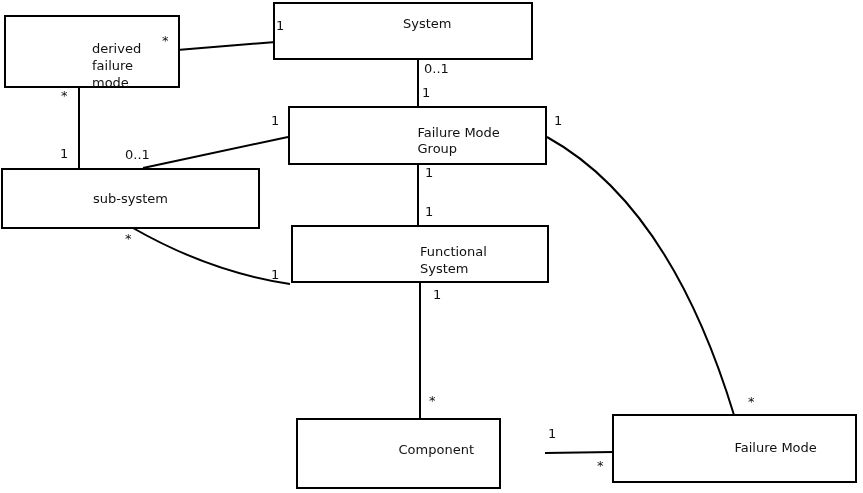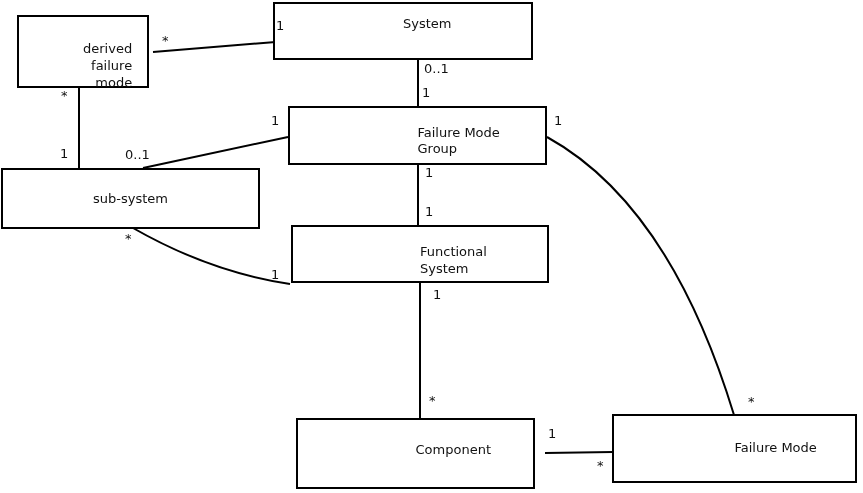--- a/index.html
+++ b/index.html
@@ -28,31 +28,31 @@
     border: 2px solid #000000;
     box-sizing: border-box;
   }
   .node .lbl {
     position: absolute;
     font-size: 13px;
     line-height: 16px;
     white-space: pre-line;
   }
   
-  .n-dfm    { left: 17px;   top: 15px;  width: 132px; height: 73px; text-align: right; }
+  .n-dfm    { left: 4px;   top: 15px;  width: 176px; height: 73px; }
   .n-dfm .lbl { left: 50%; top: 23px; line-height: 17px; }
   .n-system { left: 273px; top: 2px;   width: 260px; height: 58px; }
   .n-system .lbl { left: 50%; top: 12px; }
   .n-fmg    { left: 288px; top: 106px; width: 259px; height: 59px; }
   .n-fmg .lbl { left: 50%; top: 17px; }
   .n-sub    { left: 1px;   top: 168px; width: 259px; height: 61px; padding-left: 32px; }
   .n-sub .lbl { left: 0; width: 100%; text-align: center; top: 21px; }
   .n-fg     { left: 291px; top: 225px; width: 258px; height: 58px; }
   .n-fg .lbl { left: 50%; top: 16px; line-height: 17px; }
-  .n-comp   { left: 296px; top: 418px; width: 239px; height: 71px; }
+  .n-comp   { left: 296px; top: 418px; width: 205px; height: 71px; }
   .n-comp .lbl { left: 50%; top: 22px; }
   .n-fm     { left: 612px; top: 414px; width: 245px; height: 69px; }
   .n-fm .lbl { left: 50%; top: 24px; }
   
   .m {
     position: absolute;
     font-size: 13px;
     line-height: 16px;
     color: #111111;
   }

